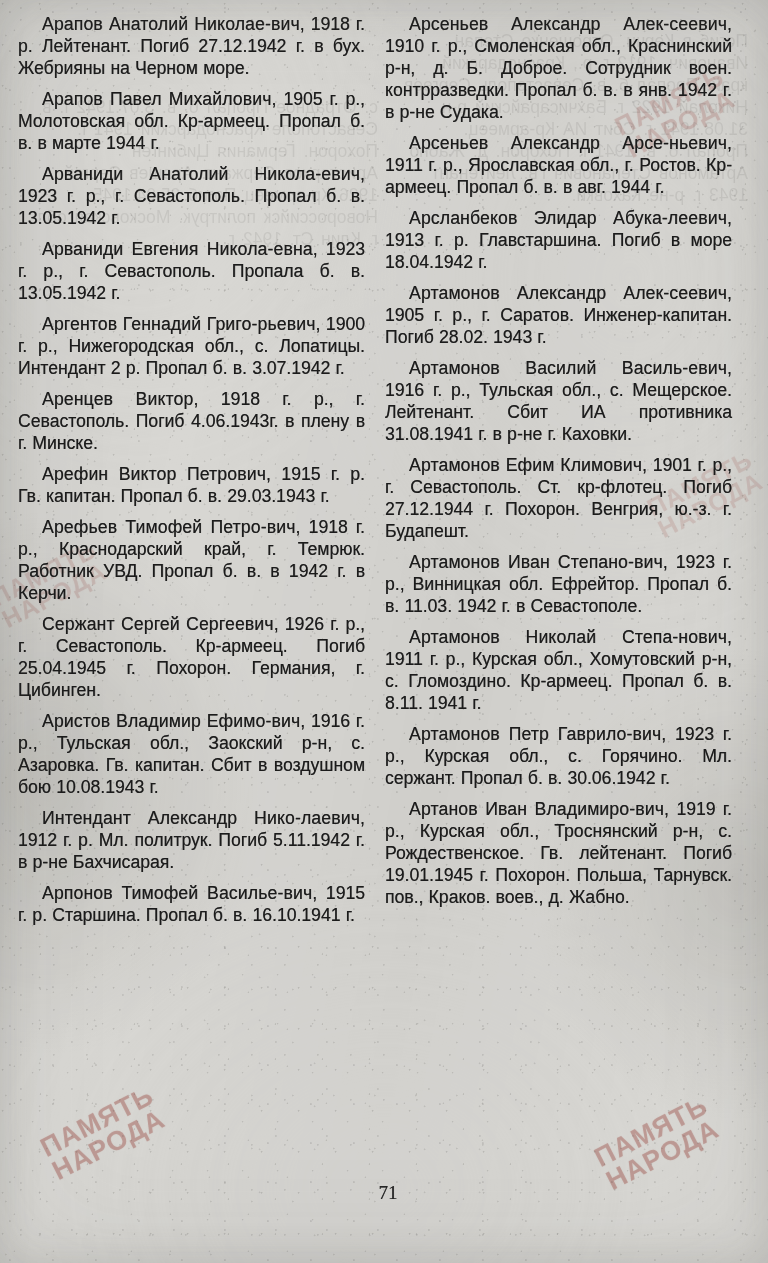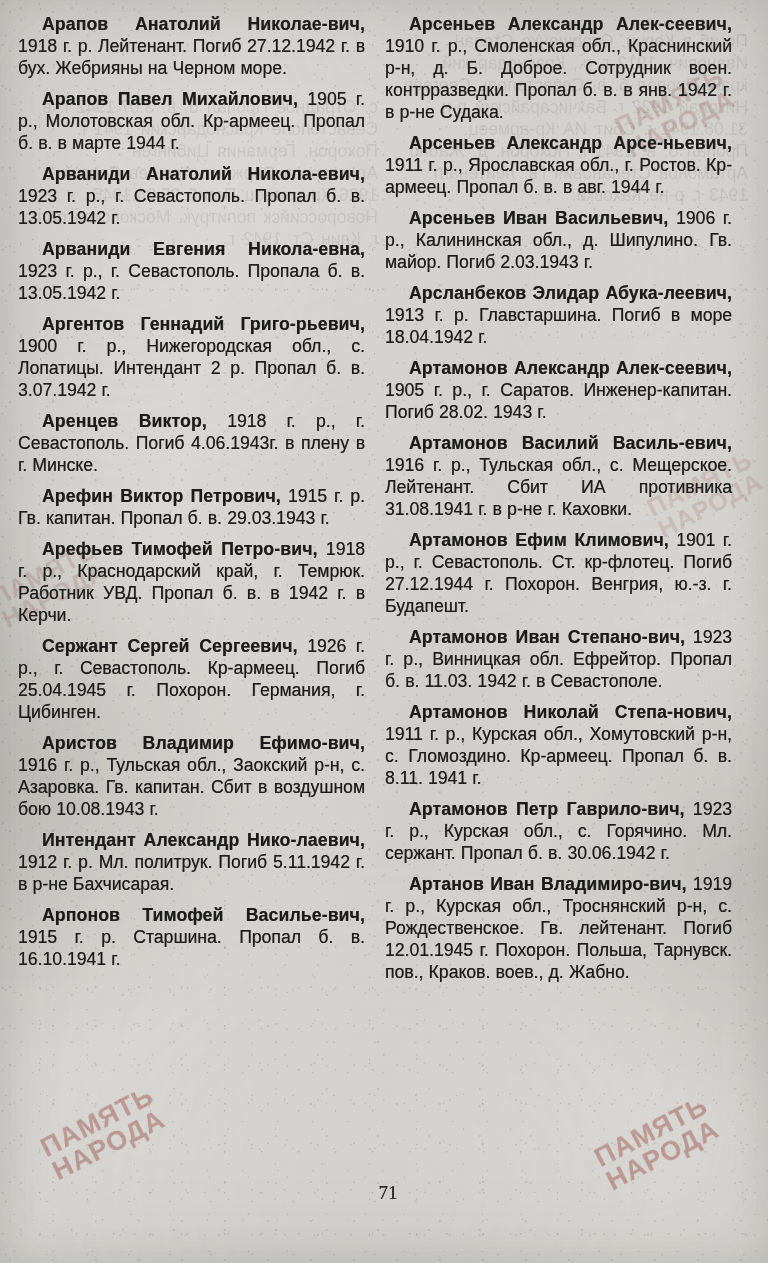--- a/index.html
+++ b/index.html
@@ -107,21 +107,21 @@
     line-height: 22px;
     text-align: justify;
     text-justify: inter-word;
     text-indent: 24px;
     hyphens: manual;
     -webkit-hyphens: manual;
     word-spacing: .3px;
   }
   .entry:last-child { margin-bottom: 0; }
   .entry .nm {
-    font-weight: 700;
+    font-weight: 400;
     letter-spacing: .15px;
   }
   .entry .bd { font-weight: 400; margin-top: 20px; }
 
   
   .columns,
   .page-number {
     text-shadow: .35px 0 .45px rgba(40,40,40,.45), 0 .35px .45px rgba(40,40,40,.30);
   }
 
@@ -192,29 +192,28 @@
         <p class="entry"><span class="nm">Арефин Виктор Петрович,</span><span class="bd"> 1915 г. р. Гв. капитан. Пропал б. в. 29.03.1943 г.</span></p>
         <p class="entry"><span class="nm">Арефьев Тимофей Петро-вич,</span><span class="bd"> 1918 г. р., Краснодарский край, г. Темрюк. Работник УВД. Пропал б. в. в 1942 г. в Керчи.</span></p>
         <p class="entry"><span class="nm">Сержант Сергей Сергеевич,</span><span class="bd"> 1926 г. р., г. Севастополь. Кр-армеец. Погиб 25.04.1945 г. Похорон. Германия, г. Цибинген.</span></p>
         <p class="entry"><span class="nm">Аристов Владимир Ефимо-вич,</span><span class="bd"> 1916 г. р., Тульская обл., Заокский р-н, с. Азаровка. Гв. капитан. Сбит в воздушном бою 10.08.1943 г.</span></p>
         <p class="entry"><span class="nm">Интендант Александр Нико-лаевич,</span><span class="bd"> 1912 г. р. Мл. политрук. Погиб 5.11.1942 г. в р-не Бахчисарая.</span></p>
         <p class="entry"><span class="nm">Арпонов Тимофей Василье-вич,</span><span class="bd"> 1915 г. р. Старшина. Пропал б. в. 16.10.1941 г.</span></p>
       </div>
     <div class="column" id="col-right">
         <p class="entry"><span class="nm">Арсеньев Александр Алек-сеевич,</span><span class="bd"> 1910 г. р., Смоленская обл., Краснинский р-н, д. Б. Доброе. Сотрудник воен. контрразведки. Пропал б. в. в янв. 1942 г. в р-не Судака.</span></p>
         <p class="entry"><span class="nm">Арсеньев Александр Арсе-ньевич,</span><span class="bd"> 1911 г. р., Ярославская обл., г. Ростов. Кр-армеец. Пропал б. в. в авг. 1944 г.</span></p>
-        <p class="entry"><span class="nm">Арсеньев Иван Васильевич,</span><span class="bd"> 1906 г. р., Калининская обл., д. Шипулино. Гв. майор. Погиб 2.03.1943 г.</span></p>
         <p class="entry"><span class="nm">Арсланбеков Элидар Абука-леевич,</span><span class="bd"> 1913 г. р. Главстаршина. Погиб в море 18.04.1942 г.</span></p>
         <p class="entry"><span class="nm">Артамонов Александр Алек-сеевич,</span><span class="bd"> 1905 г. р., г. Саратов. Инженер-капитан. Погиб 28.02. 1943 г.</span></p>
         <p class="entry"><span class="nm">Артамонов Василий Василь-евич,</span><span class="bd"> 1916 г. р., Тульская обл., с. Мещерское. Лейтенант. Сбит ИА противника 31.08.1941 г. в р-не г. Каховки.</span></p>
         <p class="entry"><span class="nm">Артамонов Ефим Климович,</span><span class="bd"> 1901 г. р., г. Севастополь. Ст. кр-флотец. Погиб 27.12.1944 г. Похорон. Венгрия, ю.-з. г. Будапешт.</span></p>
         <p class="entry"><span class="nm">Артамонов Иван Степано-вич,</span><span class="bd"> 1923 г. р., Винницкая обл. Ефрейтор. Пропал б. в. 11.03. 1942 г. в Севастополе.</span></p>
         <p class="entry"><span class="nm">Артамонов Николай Степа-нович,</span><span class="bd"> 1911 г. р., Курская обл., Хомутовский р-н, с. Гломоздино. Кр-армеец. Пропал б. в. 8.11. 1941 г.</span></p>
         <p class="entry"><span class="nm">Артамонов Петр Гаврило-вич,</span><span class="bd"> 1923 г. р., Курская обл., с. Горячино. Мл. сержант. Пропал б. в. 30.06.1942 г.</span></p>
-        <p class="entry"><span class="nm">Артанов Иван Владимиро-вич,</span><span class="bd"> 1919 г. р., Курская обл., Троснянский р-н, с. Рождественское. Гв. лейтенант. Погиб 12.01.1945 г. Похорон. Польша, Тарнувск. пов., Краков. воев., д. Жабно.</span></p>
+        <p class="entry"><span class="nm">Артанов Иван Владимиро-вич,</span><span class="bd"> 1919 г. р., Курская обл., Троснянский р-н, с. Рождественское. Гв. лейтенант. Погиб 19.01.1945 г. Похорон. Польша, Тарнувск. пов., Краков. воев., д. Жабно.</span></p>
       </div>
 
   </div>
 
   <div class="page-number">71</div>
 
   <div class="scan-vignette"></div>
 </div>
 
 </body></html>

